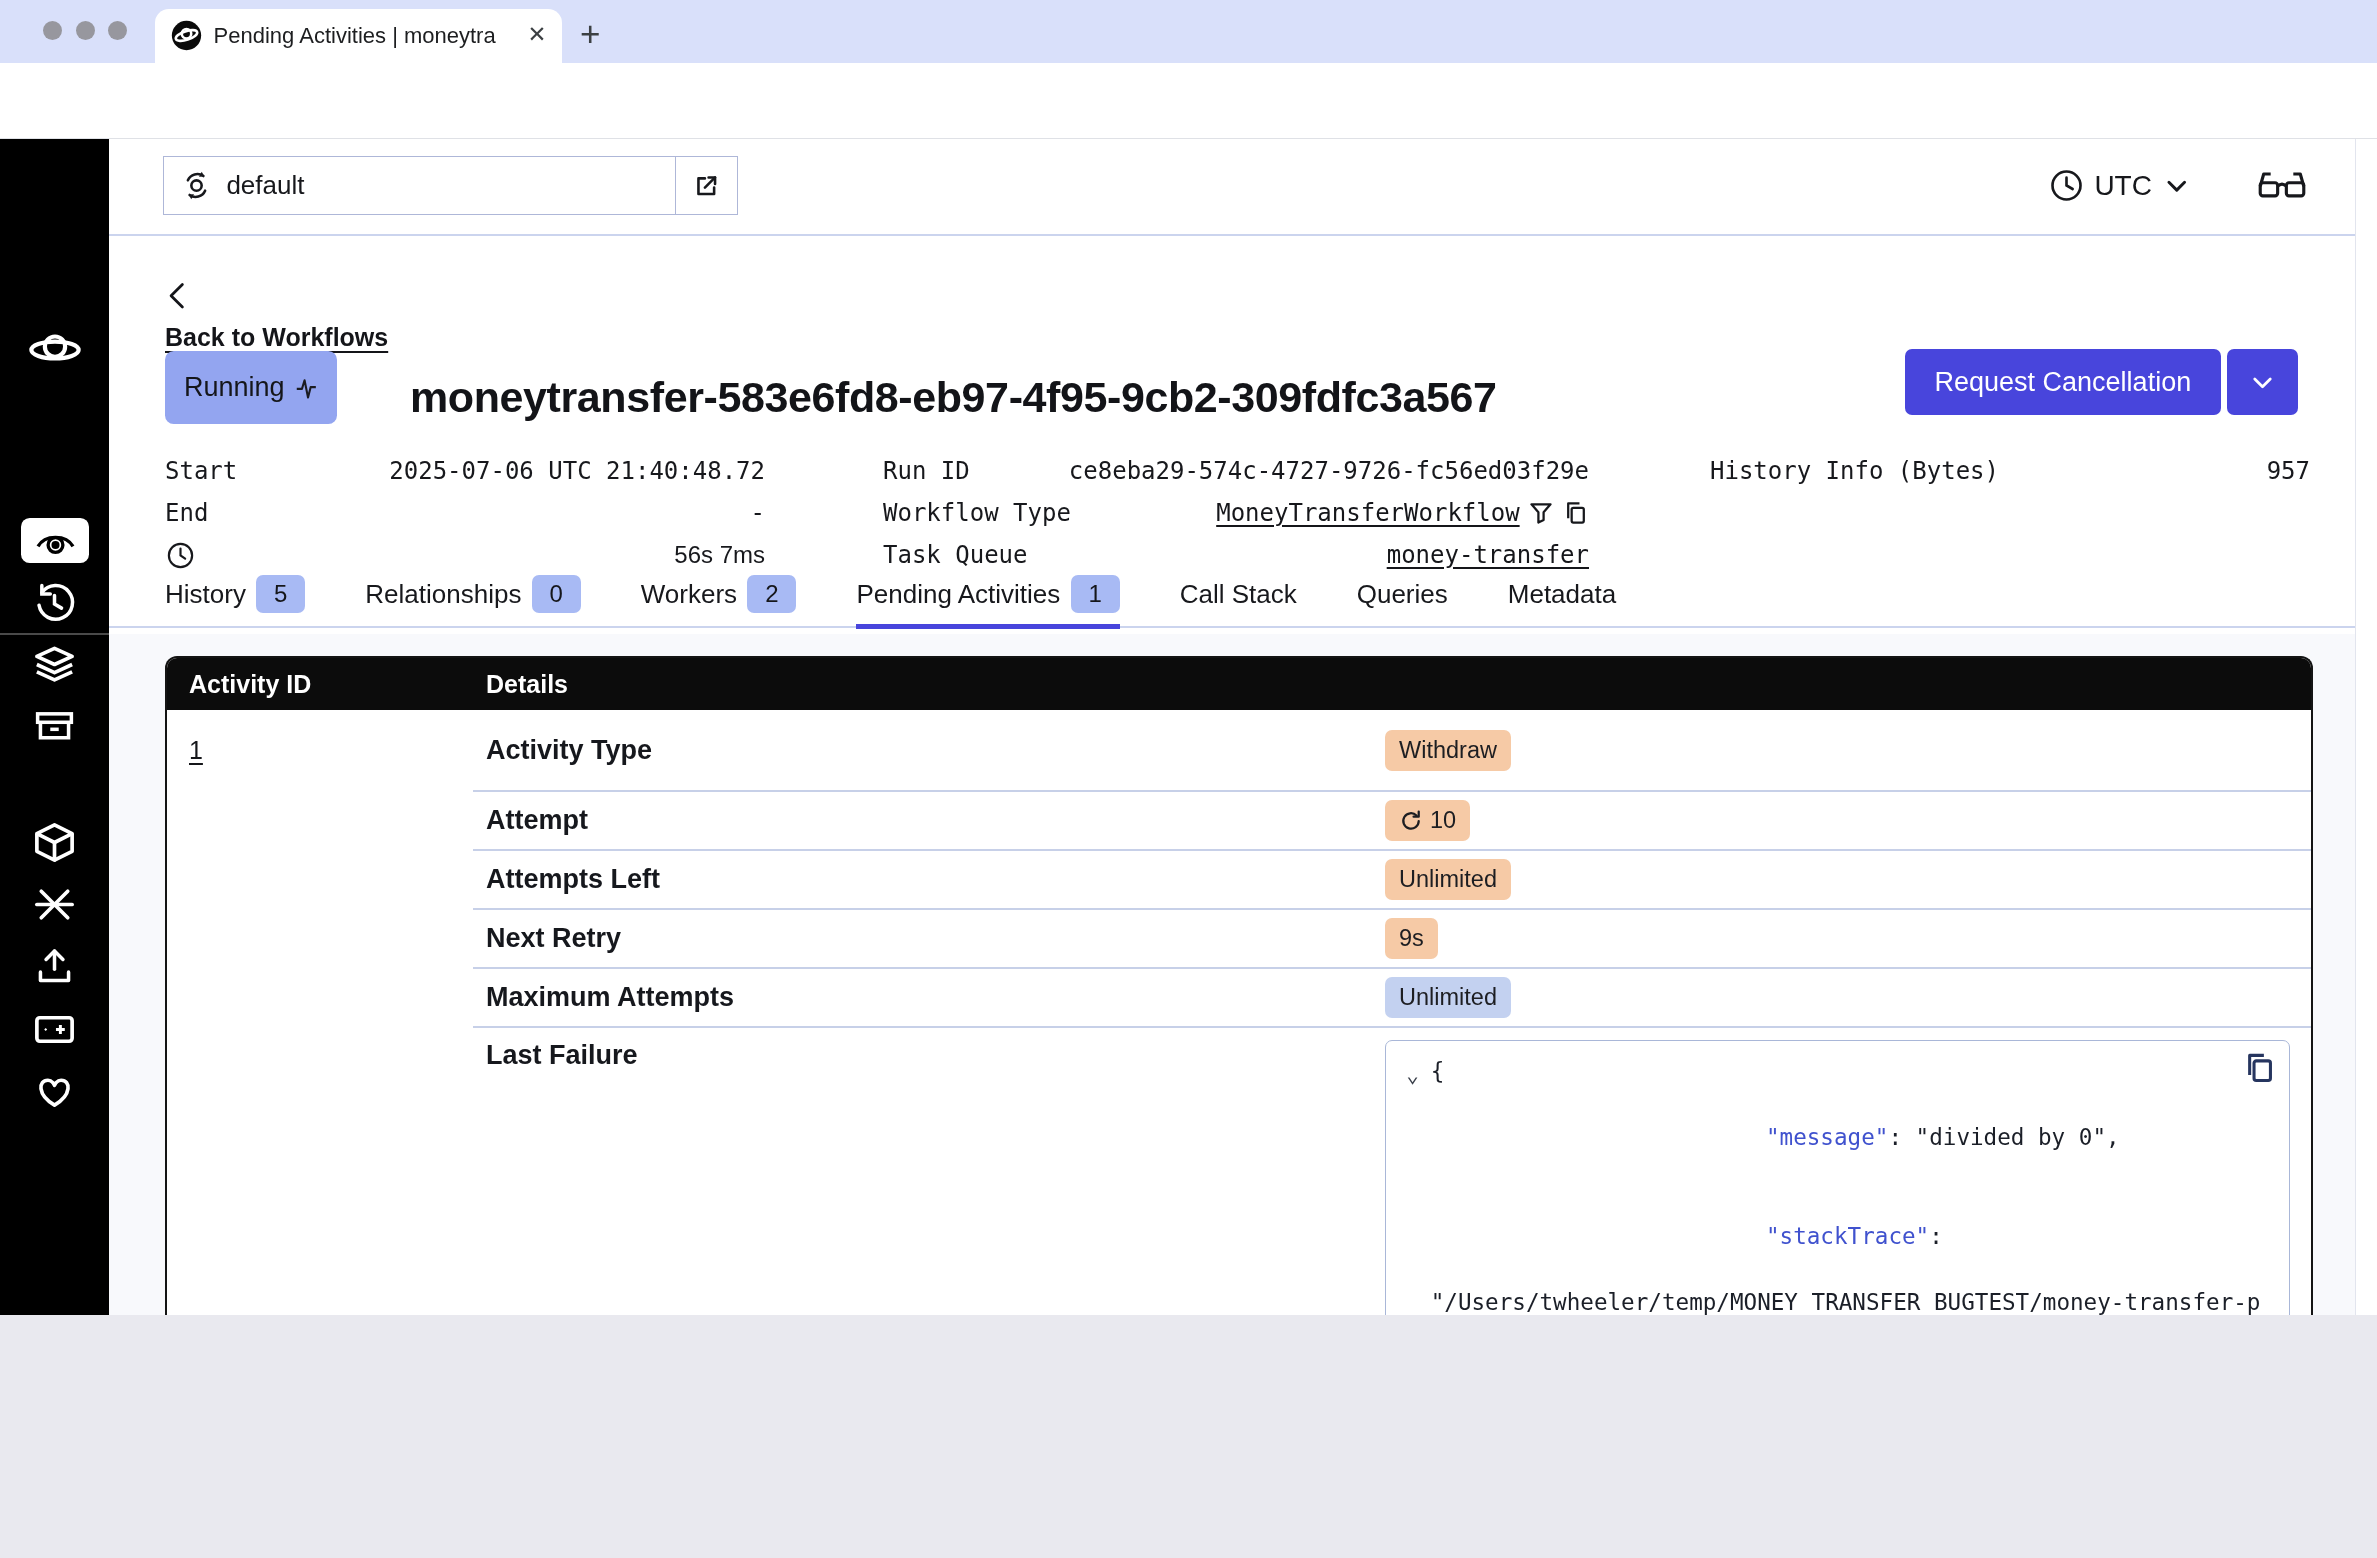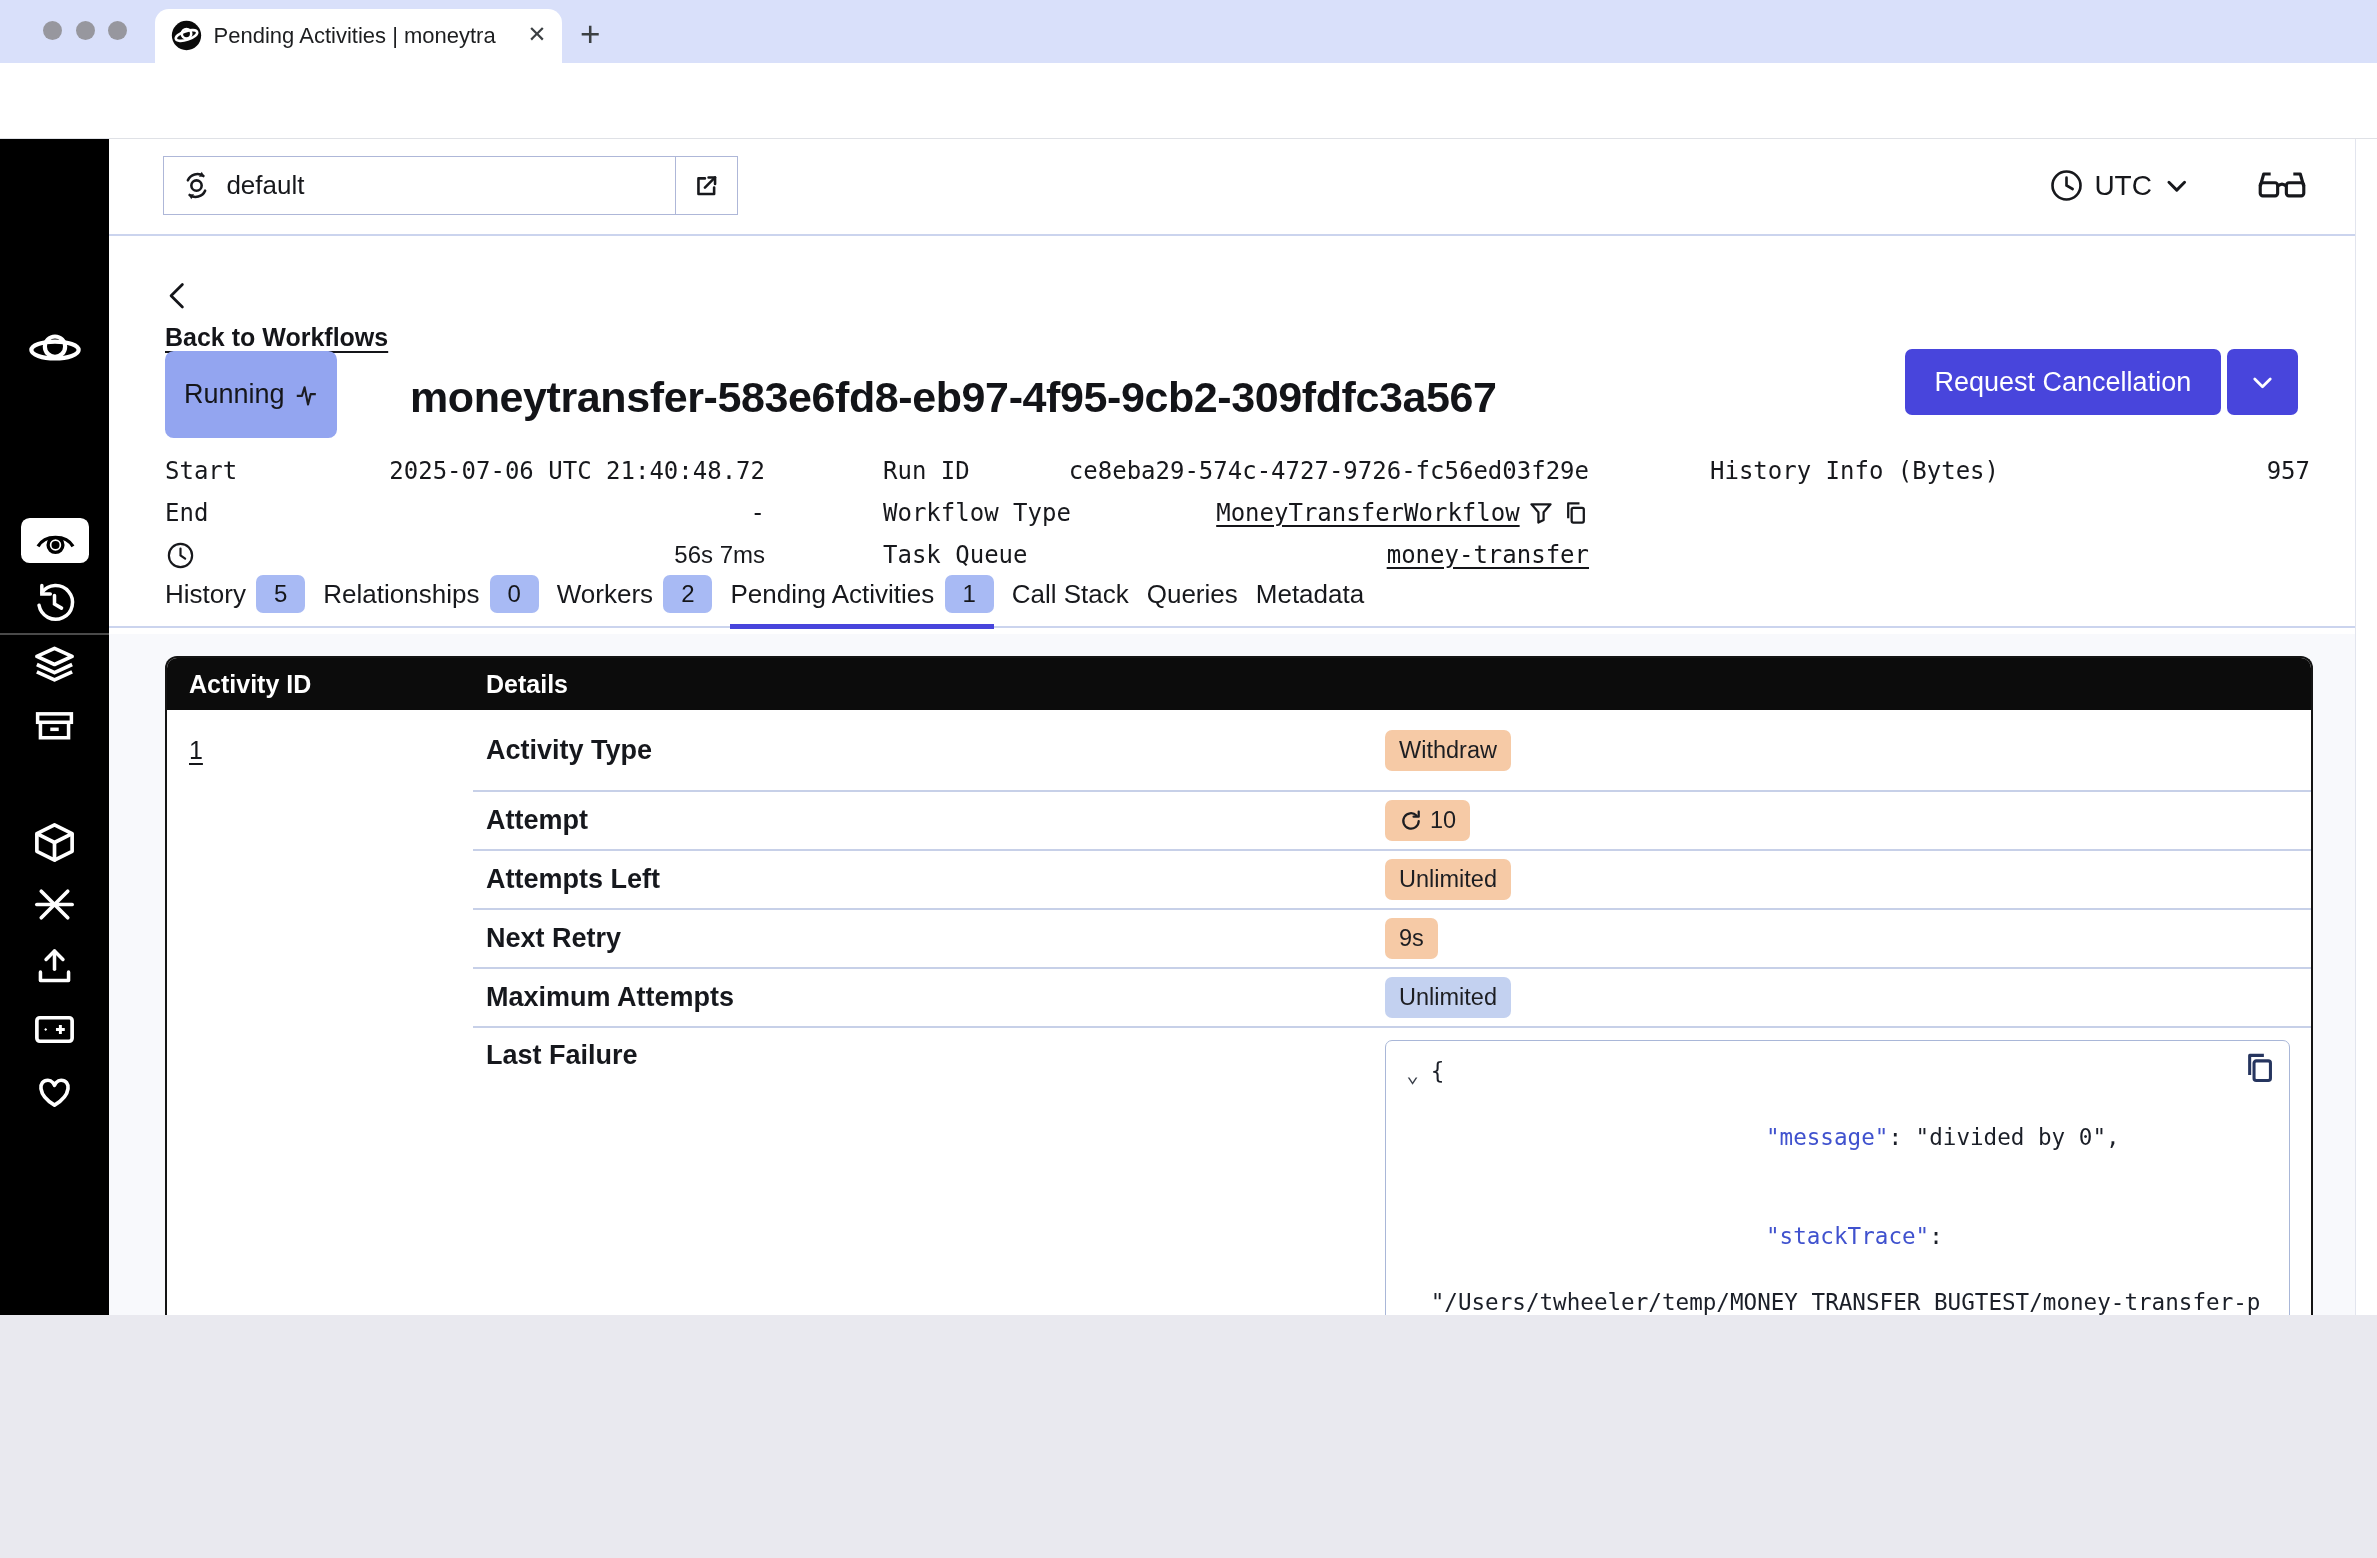--- a/index.html
+++ b/index.html
@@ -41,35 +41,35 @@
   .ns-ext{width:61px;height:100%;border-left:1.7px solid #AEB7D8;display:flex;align-items:center;justify-content:center;}
   .tz{position:absolute;left:1940px;top:17.4px;height:59px;display:flex;align-items:center;gap:10.4px;}
   .tz-label{font-size:28px;color:#17181c;}
   .glasses{position:absolute;left:2146px;top:21px;}
 
   
   .main-header{position:absolute;left:109px;top:236px;width:2269px;height:398px;background:#fff;}
   .backlink{position:absolute;left:56px;top:45px;display:flex;align-items:flex-start;gap:12px;flex-direction:column;}
   .backlink .txt{font-size:25px;font-weight:bold;color:#141519;text-decoration:underline;text-underline-offset:5.2px;}
   .status-badge{position:absolute;left:56px;top:115px;height:57px;background:#93A5F0;border-radius:8.7px;
-                display:flex;align-items:center;gap:10.4px;padding:15px 19px;font-size:27px;color:#15161a;font-weight:500;}
+                display:flex;align-items:center;gap:10.4px;padding:8px 19px;font-size:27px;color:#15161a;font-weight:500;}
   .wf-title{position:absolute;left:301px;top:108px;font-size:43px;font-weight:bold;color:#131418;letter-spacing:-0.4px;white-space:nowrap;}
   .cancel-split{position:absolute;left:1796px;top:113px;height:66px;display:flex;gap:6px;}
   .cancel-main{background:#4845DC;color:#fff;font-size:27px;border:none;border-radius:7px;padding:0 29.5px;
                display:flex;align-items:center;font-family:inherit;}
   .cancel-caret{background:#4845DC;color:#fff;border:none;border-radius:7px;width:71px;display:flex;
                 align-items:center;justify-content:center;}
   .meta{position:absolute;top:202px;left:0;width:100%;font-family:"DejaVu Sans Mono",monospace;font-size:24px;color:#17181c;}
   .mcol{position:absolute;top:12px;display:flex;flex-direction:column;}
   .mrow{height:42px;display:flex;justify-content:space-between;align-items:center;}
   .mval{display:flex;align-items:center;gap:8.7px;}
   .link{color:#15161a;text-decoration:underline;text-underline-offset:4.3px;}
 
   .tabs{position:absolute;left:0;top:335px;width:2251px;padding-left:56px;box-sizing:border-box;
-        display:flex;gap:18px;border-bottom:2.6px solid #CBD4EE;height:57px;}
+        display:flex;gap:60px;border-bottom:2.6px solid #CBD4EE;height:57px;}
   .tab{display:flex;align-items:center;gap:10.4px;font-size:26px;color:#17181c;position:relative;padding-bottom:8.7px;}
   .tab .cnt{background:#A8BAF4;border-radius:7px;min-width:35px;height:38px;display:flex;align-items:center;
             justify-content:center;padding:0 7px;font-size:24px;color:#15161a;}
   .tab.active::after{content:"";position:absolute;left:0;right:0;bottom:-2.6px;height:4.3px;background:#4845DC;}
 
   
   .main-body{position:absolute;left:109px;top:634px;width:2269px;height:925px;background:#F8F9FC;}
   .acttable{position:absolute;left:56px;top:22px;width:2148px;height:904px;background:#fff;
             border:2.6px solid #141414;border-bottom:none;border-radius:12px 12px 0 0;box-sizing:border-box;overflow:hidden;}
   .thead{display:grid;grid-template-columns:306px 1fr;background:#0c0c0c;height:52px;align-items:center;}

